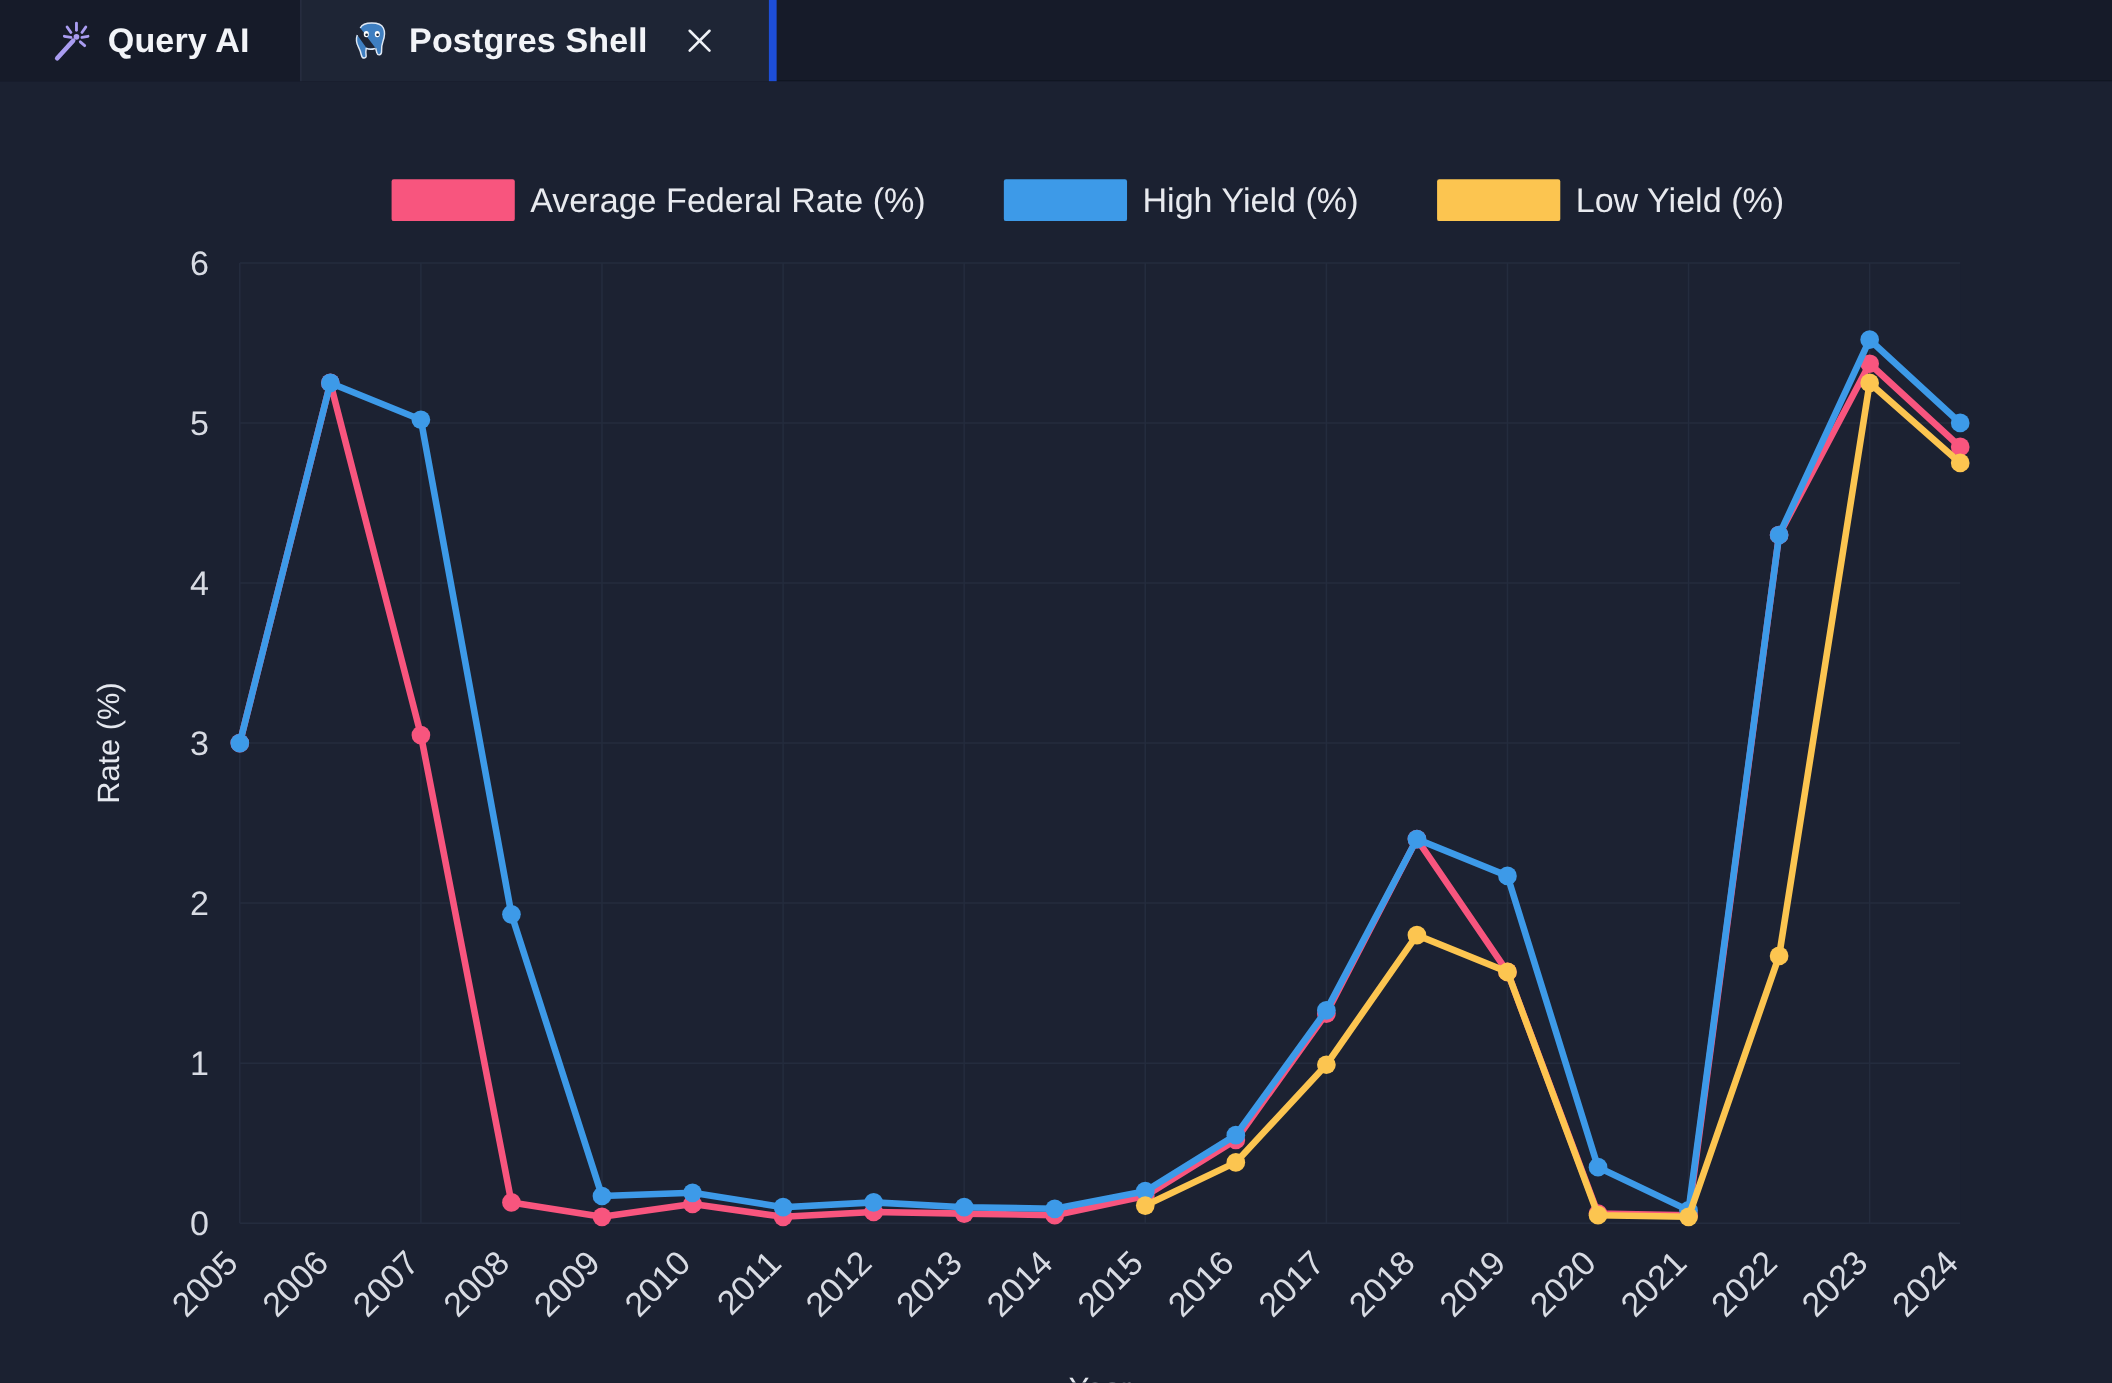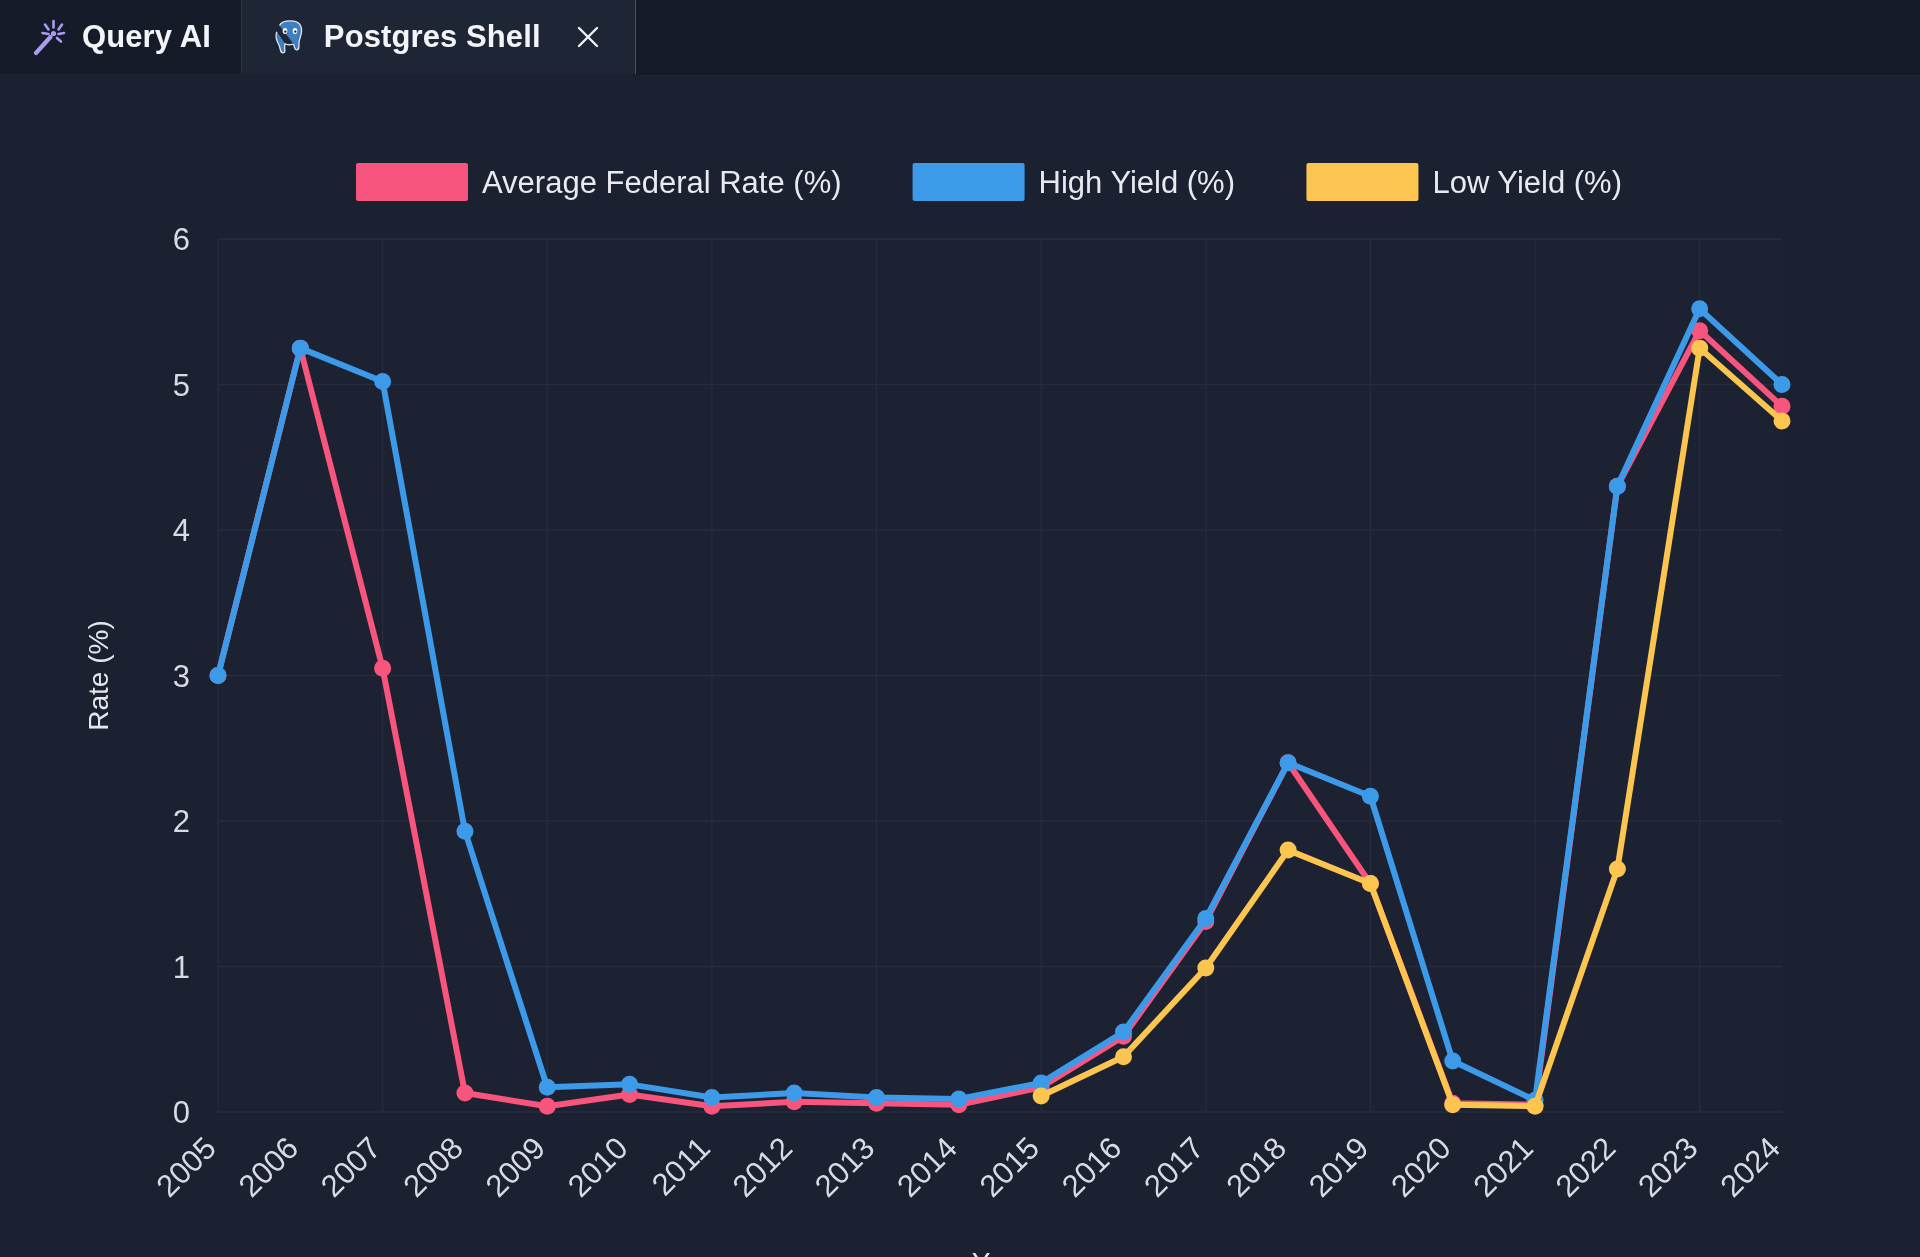--- a/index.html
+++ b/index.html
@@ -14,31 +14,31 @@
   
   .tabbar {
     position: absolute; top: 0; left: 0;
     width: 1920px; height: 74px;
     background: #161b29;
     display: flex; align-items: stretch;
     border-bottom: 1px solid #0f1420;
   }
   .tab {
     display: flex; align-items: center; gap: 16px;
-    padding: 0 30px;
+    padding: 0 46px;
     height: 74px;
     cursor: pointer;
     position: relative;
     text-align: center;
   }
   .tab.inactive { background: #161b29; }
   .tab.active {
     background: #1e2535;
     border-left: 1px solid #2b3347;
-    border-right: 1px solid #1d4ed8;
+    border-right: 7px solid #1d4ed8;
   }
   .tab-label {
     color: #f2f4f8;
     font-size: 31px;
     font-weight: 700;
     letter-spacing: 0.1px;
     white-space: nowrap;
   }
   .tab-icon { width: 36px; height: 40px; display: block; flex: none; }
   .tab-close {

